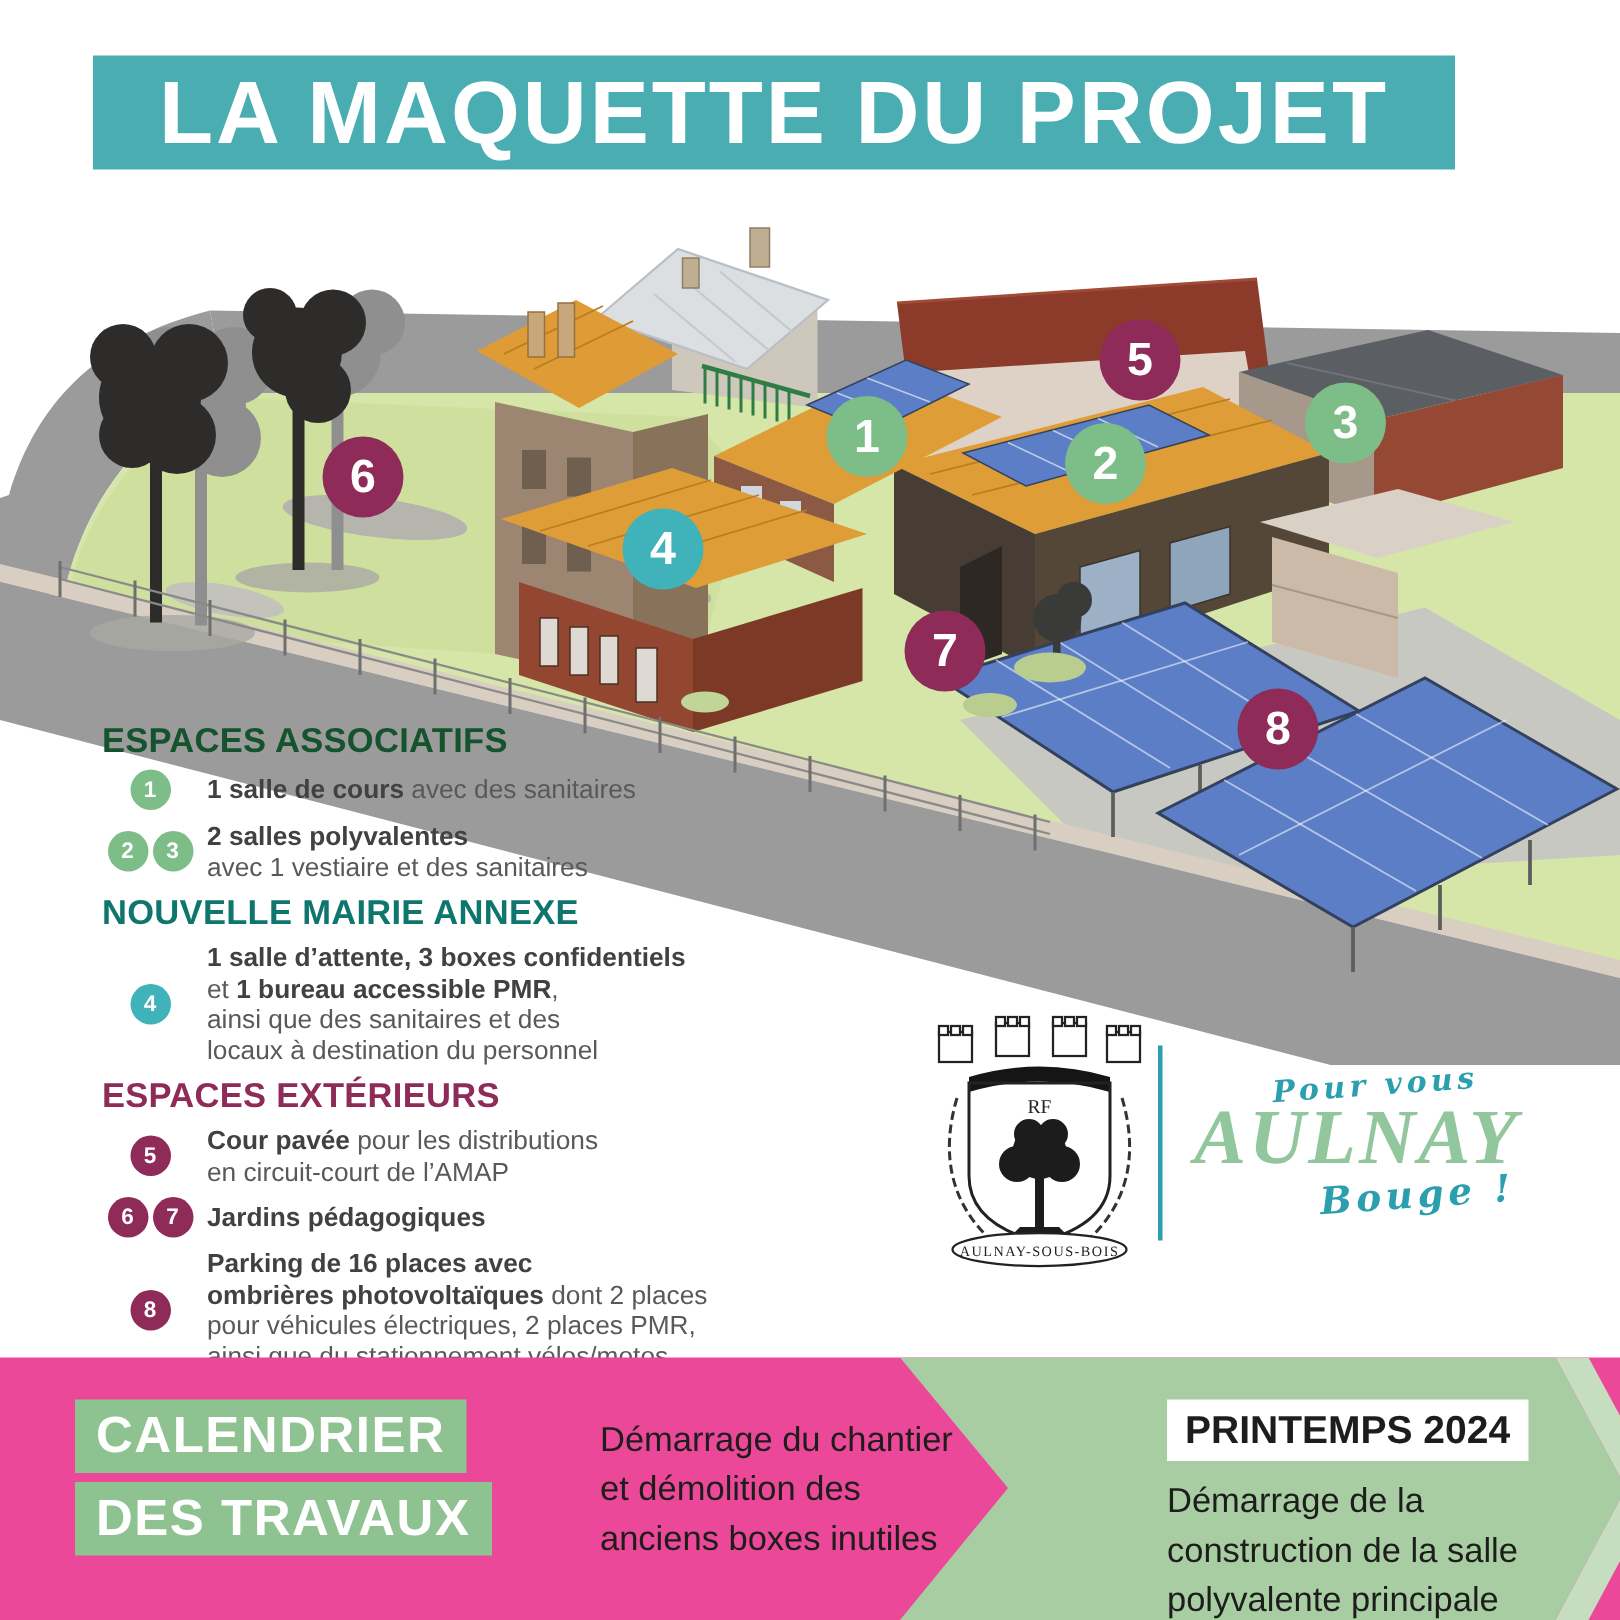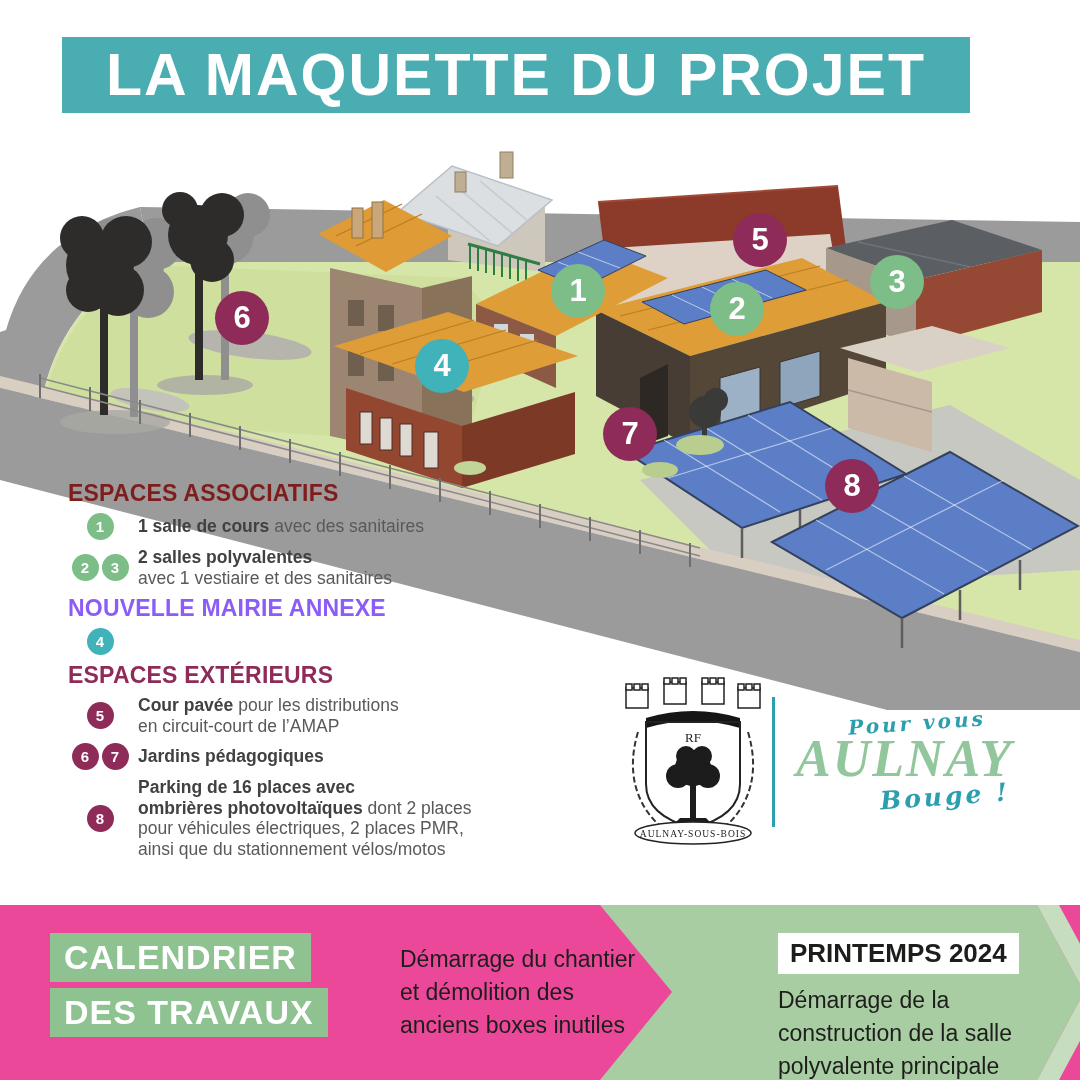--- a/index.html
+++ b/index.html
@@ -281,45 +281,51 @@
         <div class="model-badge" style="left: 415px; top: 189px; background: rgb(63, 178, 186);">4</div>
         <div class="model-badge" style="left: 733px; top: 63px; background: rgb(142, 43, 88);">5</div>
         <div class="model-badge" style="left: 215px; top: 141px; background: rgb(142, 43, 88);">6</div>
         <div class="model-badge" style="left: 603px; top: 257px; background: rgb(142, 43, 88);">7</div>
         <div class="model-badge" style="left: 825px; top: 309px; background: rgb(142, 43, 88);">8</div>
       </div>
   </div>
 
   <div class="legend" id="legend">
       <div class="legend-sec">
-        <div class="legend-heading" style="color: #7f1d1d;">ESPACES ASSOCIATIFS</div>
+        <div class="legend-heading" style="color: #14532d;">ESPACES ASSOCIATIFS</div>
         <div class="legend-row">
           <div class="badge-col">
             <div class="legend-badge" style="background: rgb(124, 189, 136);">1</div>
           </div>
           <div class="txt-col">
             <div><b>1 salle de cours</b><span> avec des sanitaires</span></div>
           </div>
         </div>
         <div class="legend-row">
           <div class="badge-col">
             <div class="legend-badge" style="background: rgb(124, 189, 136);">2</div>
             <div class="legend-badge" style="background: rgb(124, 189, 136);">3</div>
           </div>
           <div class="txt-col">
             <div><b>2 salles polyvalentes</b></div>
             <div><span>avec 1 vestiaire et des sanitaires</span></div>
           </div>
         </div>
       </div>
       <div class="legend-sec">
-        <div class="legend-heading" style="color: #8b5cf6;">NOUVELLE MAIRIE ANNEXE</div>
+        <div class="legend-heading" style="color: #0f766e;">NOUVELLE MAIRIE ANNEXE</div>
         <div class="legend-row">
           <div class="badge-col">
             <div class="legend-badge" style="background: rgb(63, 178, 186);">4</div>
+          </div>
+          <div class="txt-col">
+            <div><b>1 salle d’attente, 3 boxes confidentiels</b></div>
+            <div><span>et </span><b>1 bureau accessible PMR</b><span>,</span></div>
+            <div><span>ainsi que des sanitaires et des</span></div>
+            <div><span>locaux à destination du personnel</span></div>
           </div>
         </div>
       </div>
       <div class="legend-sec">
         <div class="legend-heading" style="color: rgb(142, 43, 88);">ESPACES EXTÉRIEURS</div>
         <div class="legend-row">
           <div class="badge-col">
             <div class="legend-badge" style="background: rgb(142, 43, 88);">5</div>
           </div>
           <div class="txt-col">

